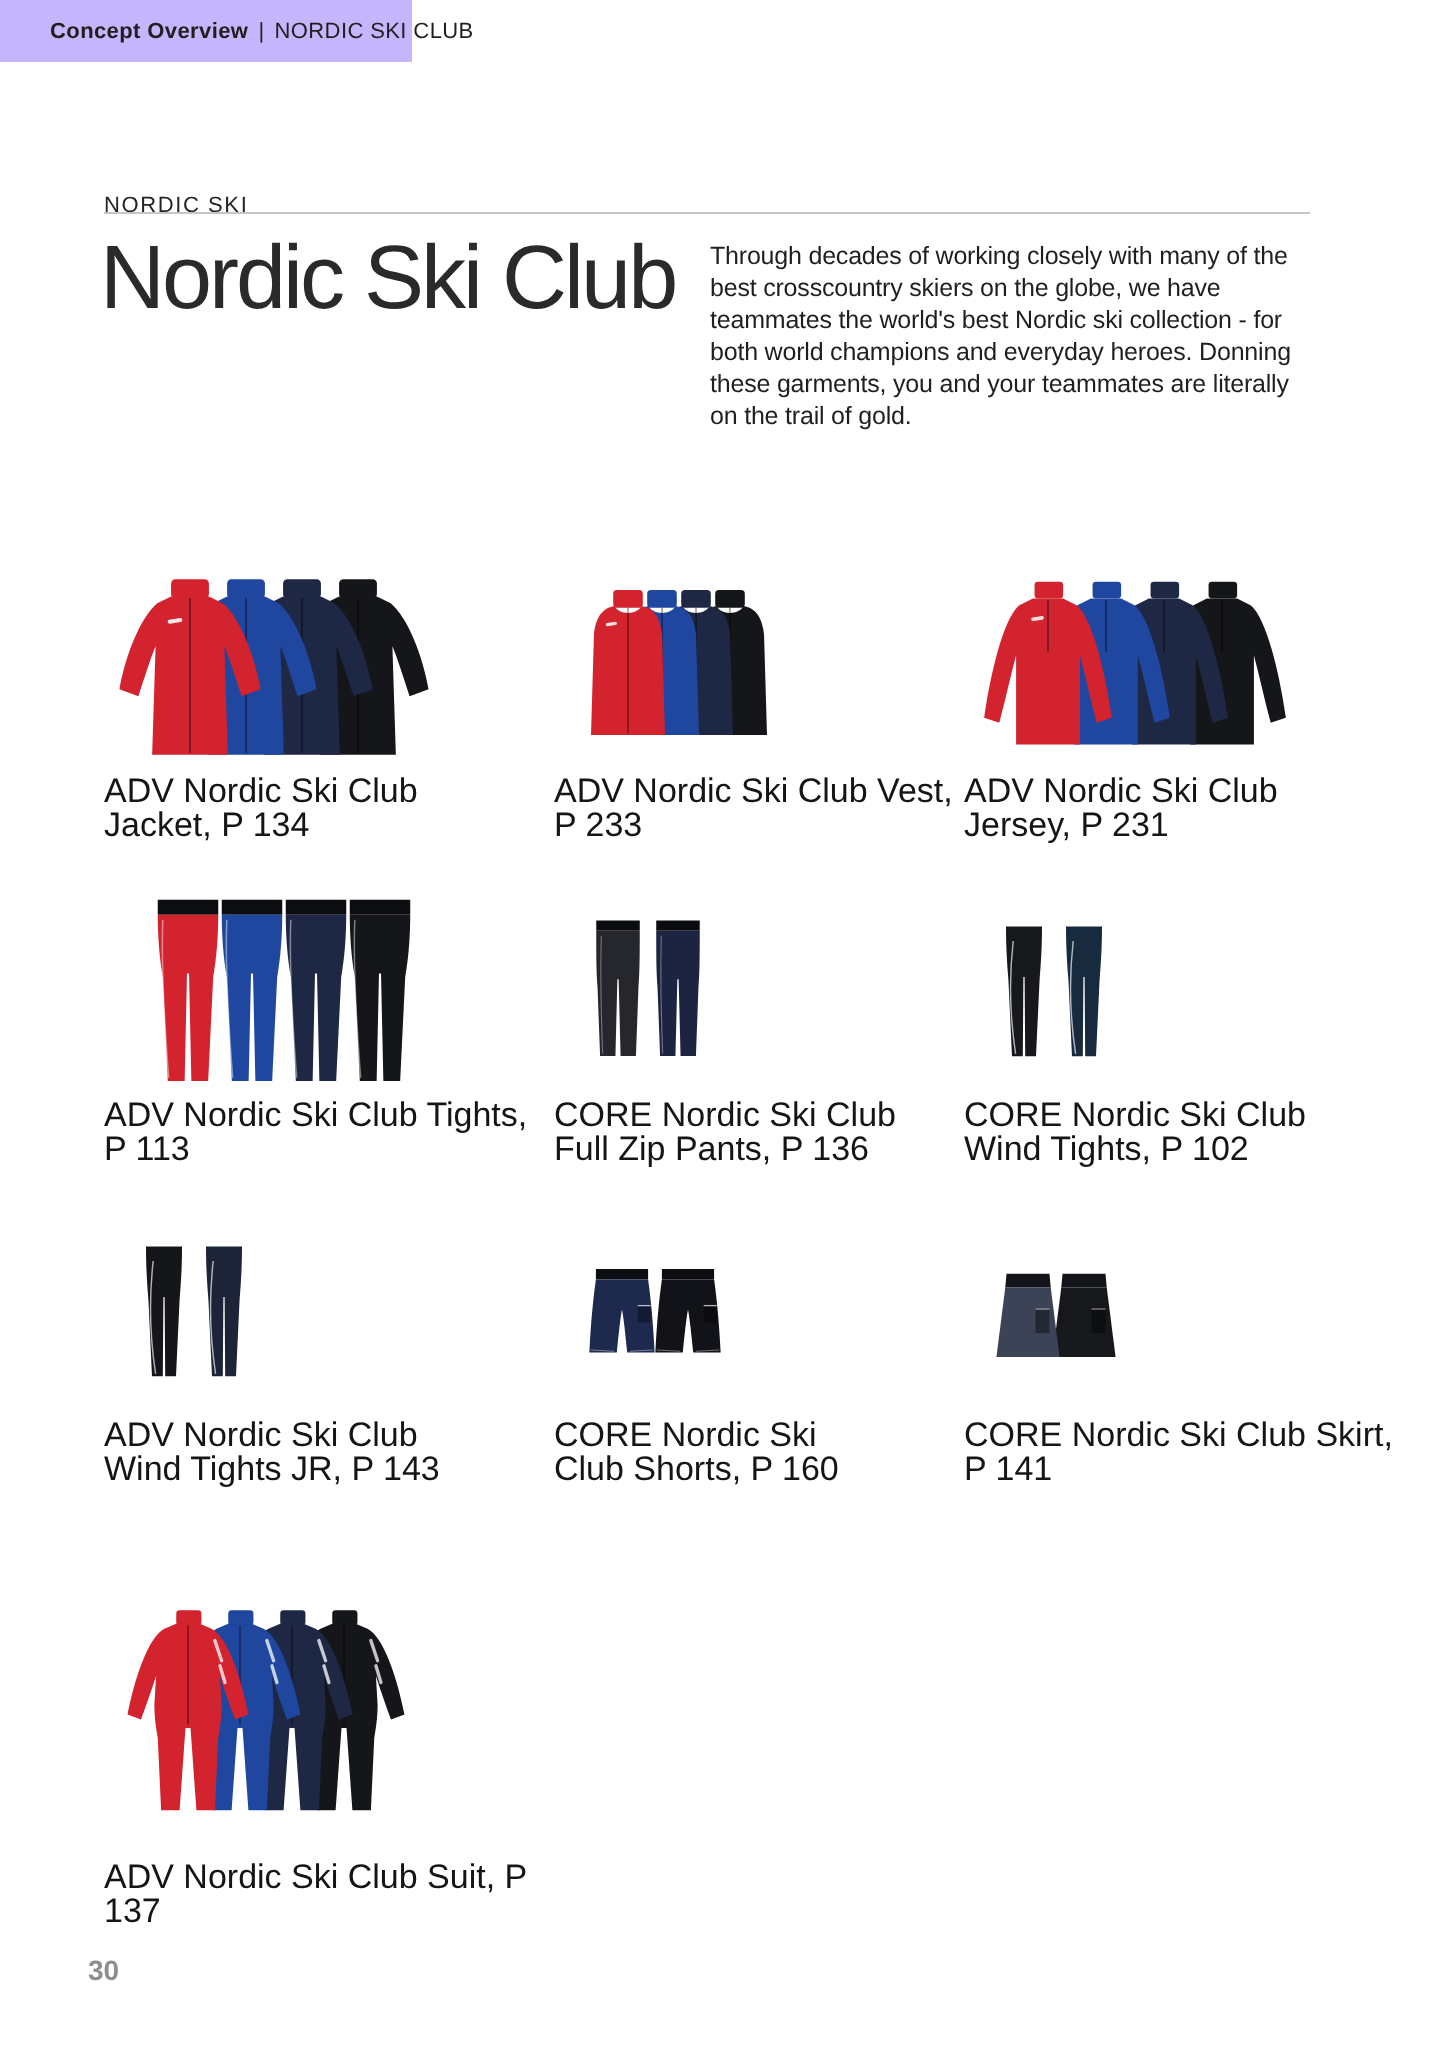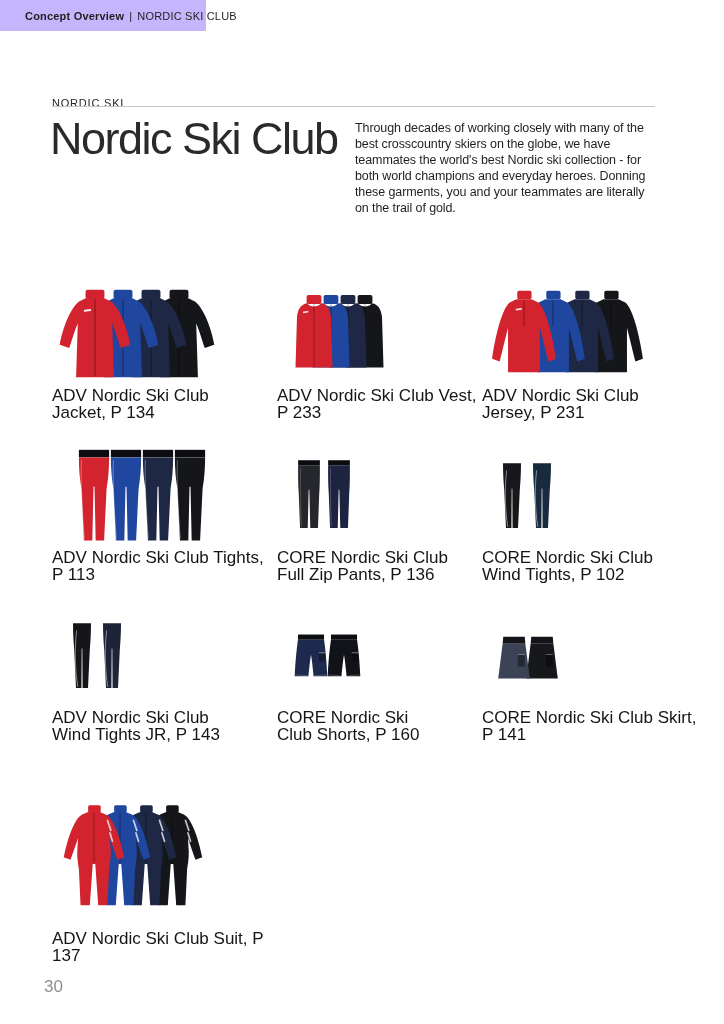--- a/index.html
+++ b/index.html
@@ -34,21 +34,21 @@
   .c10{left:52px;top:785px;}
   .prod-img{position:relative;}
   .r1 .prod-img{height:97px;}
   .r2 .prod-img{height:101px;}
   .r3 .prod-img{height:94px;}
   .r4 .prod-img{height:140px;}
   .prod-img svg{position:absolute;bottom:0;}
   .caption{margin-top:5px;font-size:17px;line-height:17px;color:#151515;}
   .caption span{display:block;}
   
-  .pagenum{position:absolute;left:44px;top:977px;font-size:17px;color:#8e8e8e;}
+  .pagenum{position:absolute;left:44px;top:977px;font-size:14px;color:#8e8e8e;font-weight:bold;}
 </style>
 </head>
 <body>
 
 <div class="page">
 
   <header class="topbar" style="background: #c4b5fd; padding-left: 25px;">
     <span class="b">Concept Overview</span>
     <span class="sep">|</span>
     <span>NORDIC SKI CLUB</span>

